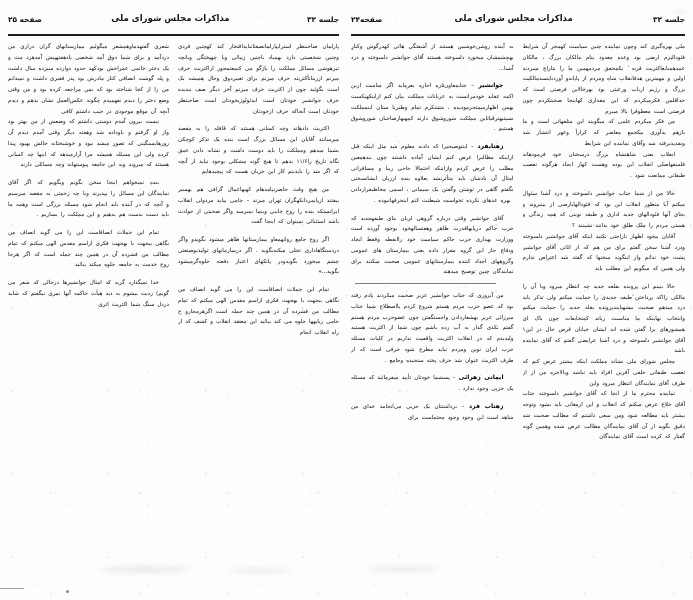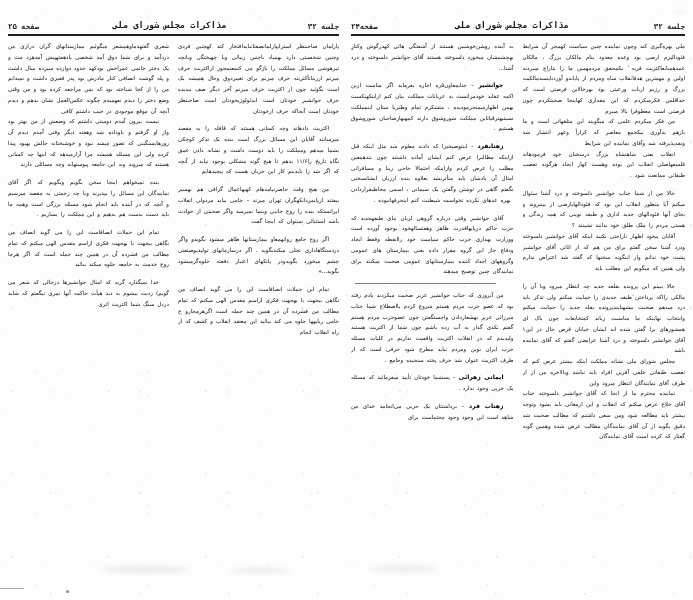--- a/index.html
+++ b/index.html
@@ -58,22 +58,21 @@
     height: 1.6px;
     background: #1d1d1d;
   }
   .rh-item {
     font-size: 7.4px;
     font-weight: bold;
     color: #141414;
     letter-spacing: .2px;
     white-space: nowrap;
     line-height: 1;
-    padding-bottom: 3px;
-    font-family: Liberation Mono, monospace;
+    padding-bottom: 11px;
   }
   .rh-center {
     font-size: 8.6px;
     font-weight: bold;
     letter-spacing: .4px;
     margin-top: 16px;
   }
   .rh-session { padding-left: 22px; }
   .rh-page { padding-right: 14px; }
 

